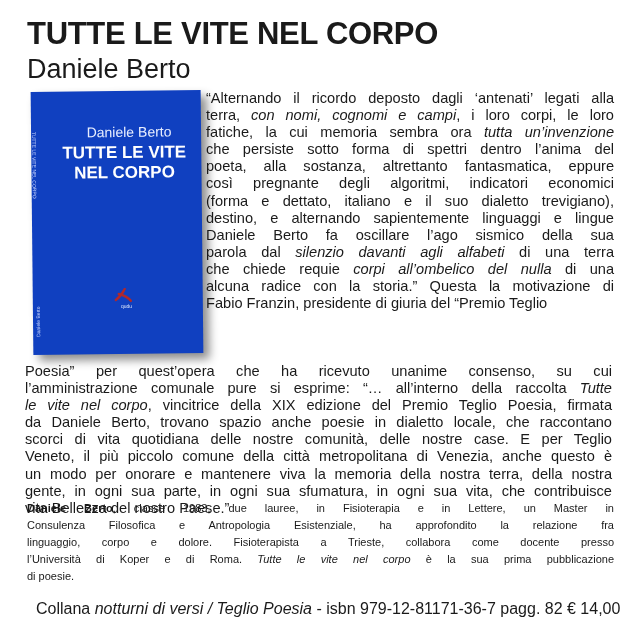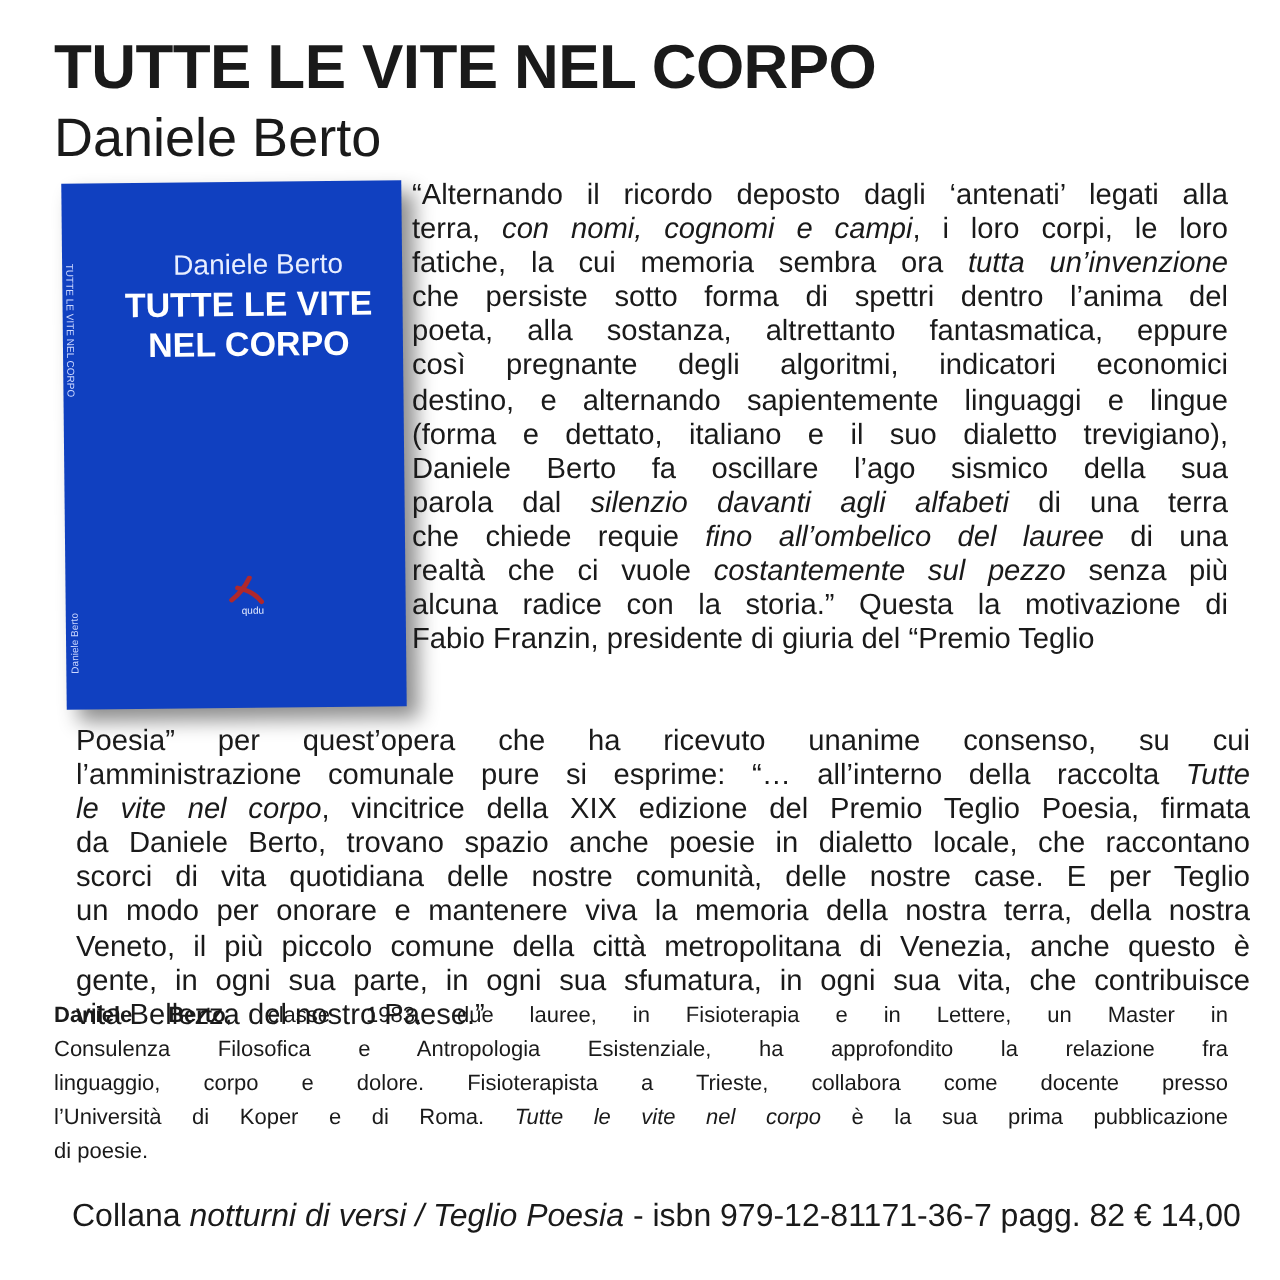--- a/index.html
+++ b/index.html
@@ -22,21 +22,21 @@
                  margin-left: 18px; }
   .spine-author { position: absolute; left: 2px; top: 245px; transform: rotate(-90deg);
                   transform-origin: left top; color: #cdd8ff; font-size: 5px; white-space: nowrap; }
   .logo { position: absolute; left: 80px; top: 197px; width: 20px; height: 16px; }
   .logo-label { position: absolute; left: 88px; top: 212px; color: #e8eeff; font-size: 5px; }
 
   .text { position: absolute; font-size: 14.6px; line-height: 17.1px; text-align: justify; }
   .p1 { left: 206px; top: 90px; width: 408px; }
   .line { display: block; text-align-last: justify; white-space: nowrap; }
   .line.last { text-align-last: left; }
-  .p2 { left: 38px; top: 363px; width: 587px; }
+  .p2 { left: 25px; top: 363px; width: 587px; }
   .p3 { left: 27px; top: 500px; width: 587px; font-size: 11px; }
   .colophon { position: absolute; left: 36px; top: 600px; font-size: 16px; white-space: nowrap; }
   em, i { font-style: italic; margin-top: 28px; }
   b { font-weight: 700; }
 </style>
 </head>
 <body>
 
 <div class="title">TUTTE LE VITE NEL CORPO</div>
 <div class="author">Daniele Berto</div>
@@ -56,37 +56,36 @@
   <div class="logo-label">qudu</div>
 </div>
 
 <div class="text p1">
     <span class="line">“Alternando il ricordo deposto dagli ‘antenati’ legati alla</span>
     <span class="line">terra, <i>con nomi, cognomi e campi</i>, i loro corpi, le loro</span>
     <span class="line">fatiche, la cui memoria sembra ora <i>tutta un’invenzione</i></span>
     <span class="line">che persiste sotto forma di spettri dentro l’anima del</span>
     <span class="line">poeta, alla sostanza, altrettanto fantasmatica, eppure</span>
     <span class="line">così pregnante degli algoritmi, indicatori economici</span>
+    <span class="line">(forma e dettato, italiano e il suo dialetto trevigiano),</span>
     <span class="line">destino, e alternando sapientemente linguaggi e lingue</span>
-    <span class="line">(forma e dettato, italiano e il suo dialetto trevigiano),</span>
     <span class="line">Daniele Berto fa oscillare l’ago sismico della sua</span>
     <span class="line">parola dal <i>silenzio davanti agli alfabeti</i> di una terra</span>
-    <span class="line">che chiede requie <i>fino all’ombelico del lauree</i> di una</span>
-    <span class="line">realtà che ci vuole <i>costantemente sul pezzo</i> senza più</span>
+    <span class="line">che chiede requie <i>corpi all’ombelico del nulla</i> di una</span>
     <span class="line">alcuna radice con la storia.” Questa la motivazione di</span>
     <span class="line last">Fabio Franzin, presidente di giuria del “Premio Teglio</span>
   </div>
 <div class="text p2">
     <span class="line">Poesia” per quest’opera che ha ricevuto unanime consenso, su cui</span>
     <span class="line">l’amministrazione comunale pure si esprime: “… all’interno della raccolta <i>Tutte</i></span>
     <span class="line"><i>le vite nel corpo</i>, vincitrice della XIX edizione del Premio Teglio Poesia, firmata</span>
     <span class="line">da Daniele Berto, trovano spazio anche poesie in dialetto locale, che raccontano</span>
     <span class="line">scorci di vita quotidiana delle nostre comunità, delle nostre case. E per Teglio</span>
+    <span class="line">Veneto, il più piccolo comune della città metropolitana di Venezia, anche questo è</span>
     <span class="line">un modo per onorare e mantenere viva la memoria della nostra terra, della nostra</span>
-    <span class="line">Veneto, il più piccolo comune della città metropolitana di Venezia, anche questo è</span>
     <span class="line">gente, in ogni sua parte, in ogni sua sfumatura, in ogni sua vita, che contribuisce</span>
     <span class="line last">vita Bellezza del nostro Paese.”</span>
   </div>
 <div class="text p3">
     <span class="line"><b>Daniele Berto</b>, classe 1983, due lauree, in Fisioterapia e in Lettere, un Master in</span>
     <span class="line">Consulenza Filosofica e Antropologia Esistenziale, ha approfondito la relazione fra</span>
     <span class="line">linguaggio, corpo e dolore. Fisioterapista a Trieste, collabora come docente presso</span>
     <span class="line">l’Università di Koper e di Roma. <i>Tutte le vite nel corpo</i> è la sua prima pubblicazione</span>
     <span class="line last">di poesie.</span>
   </div>

